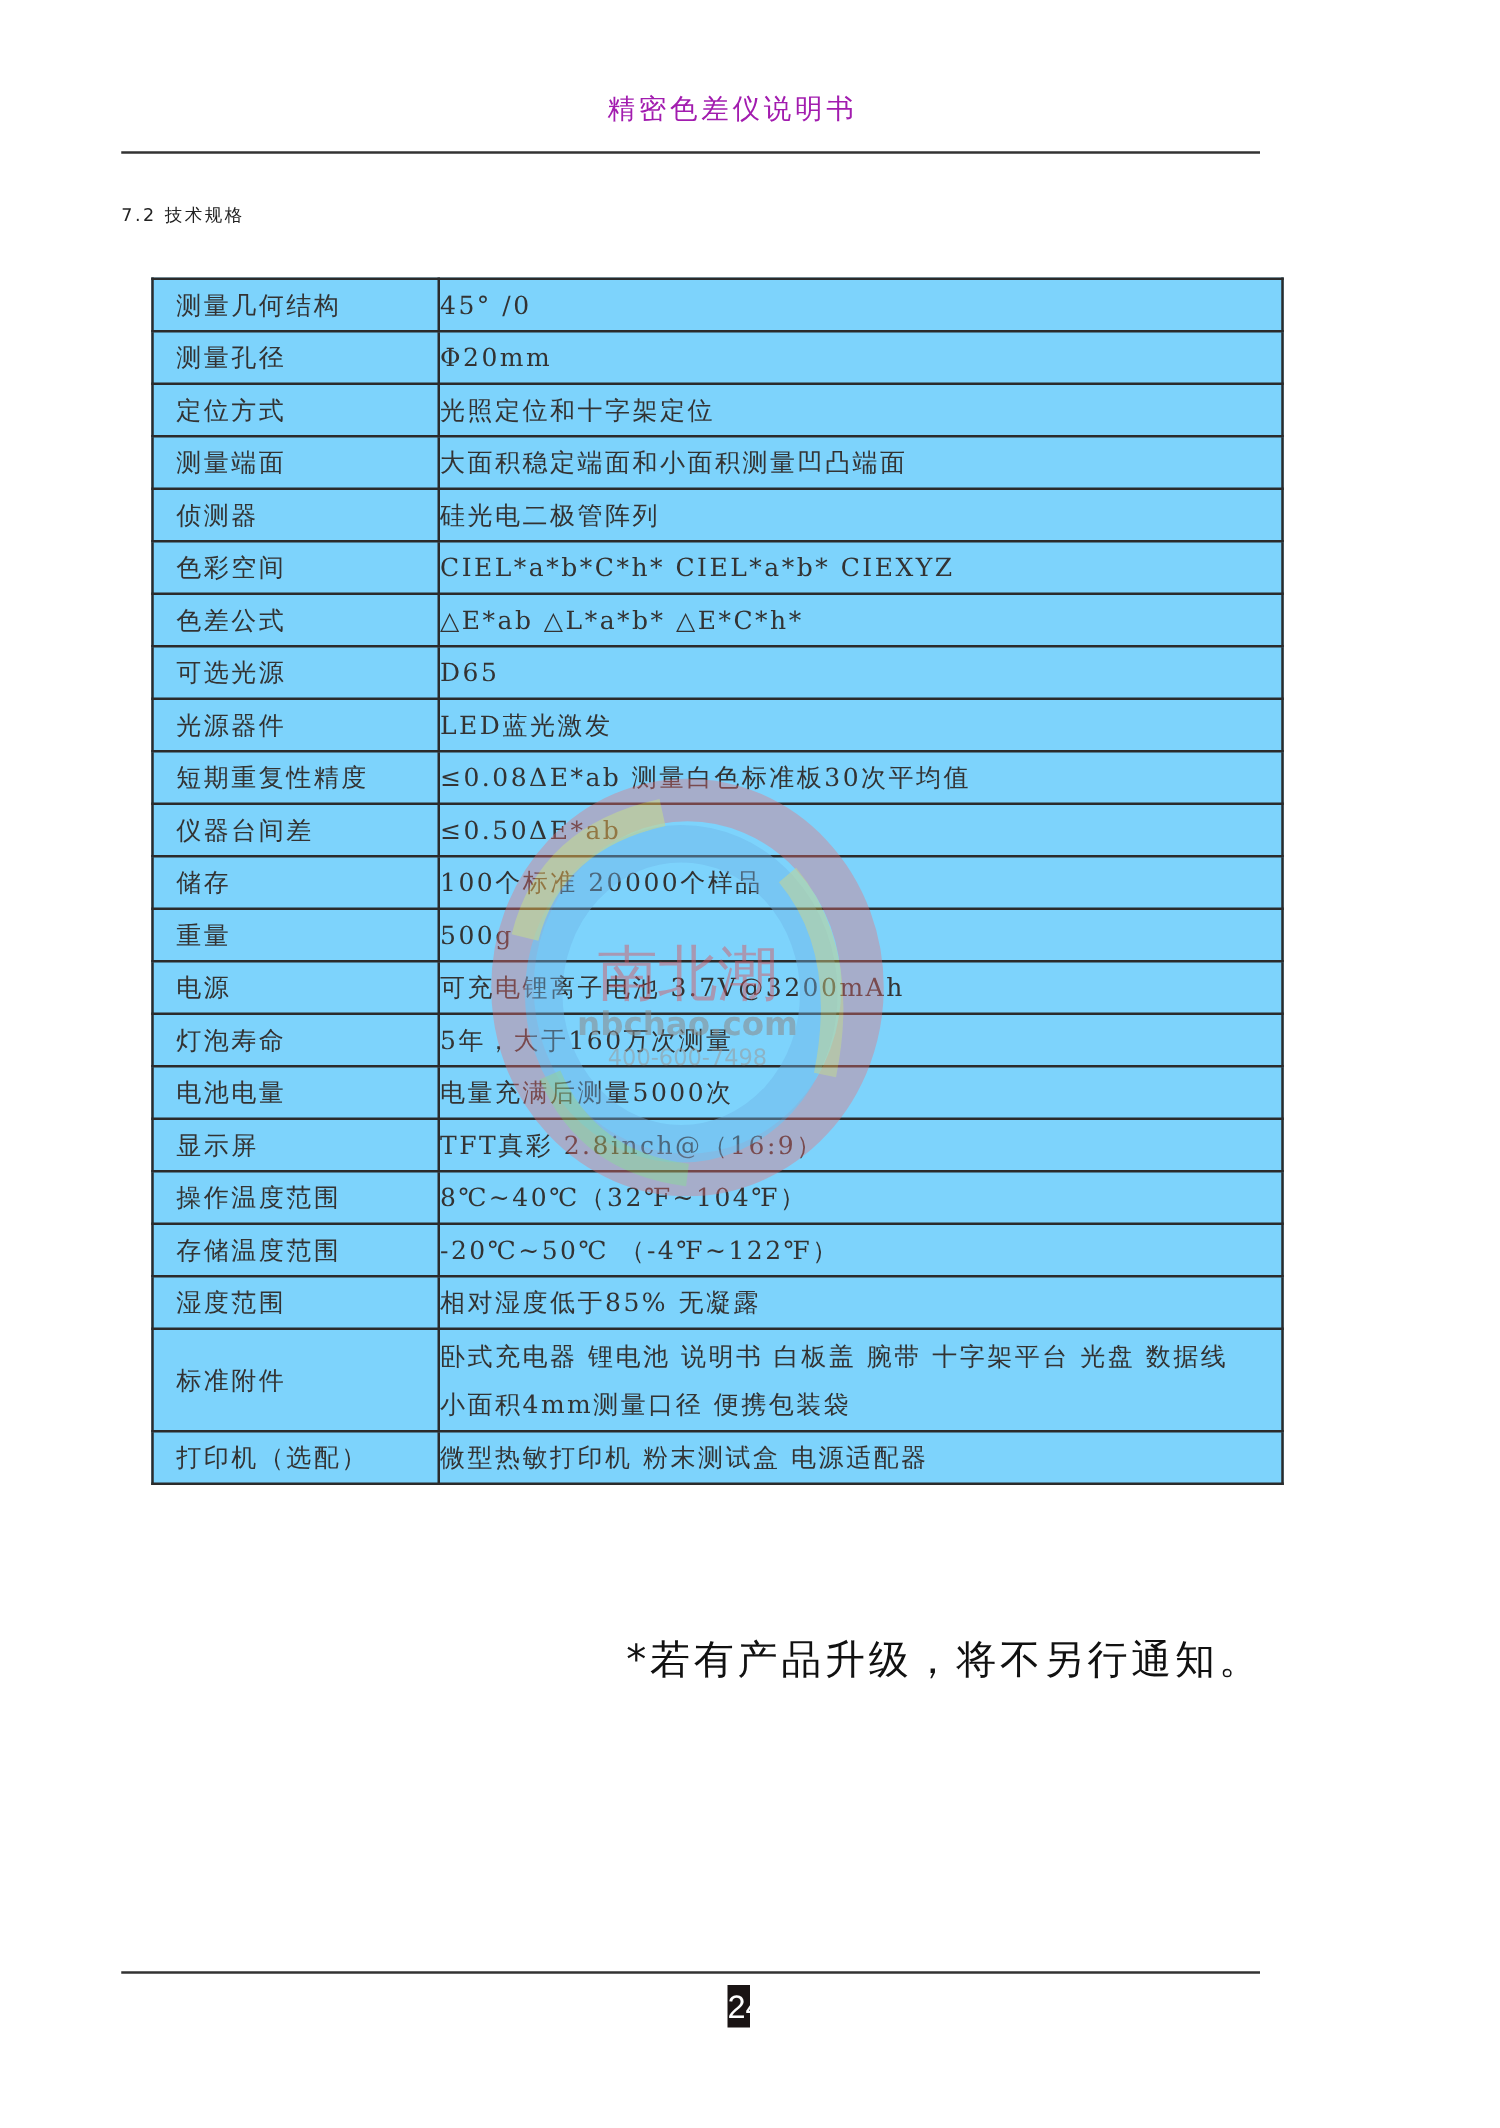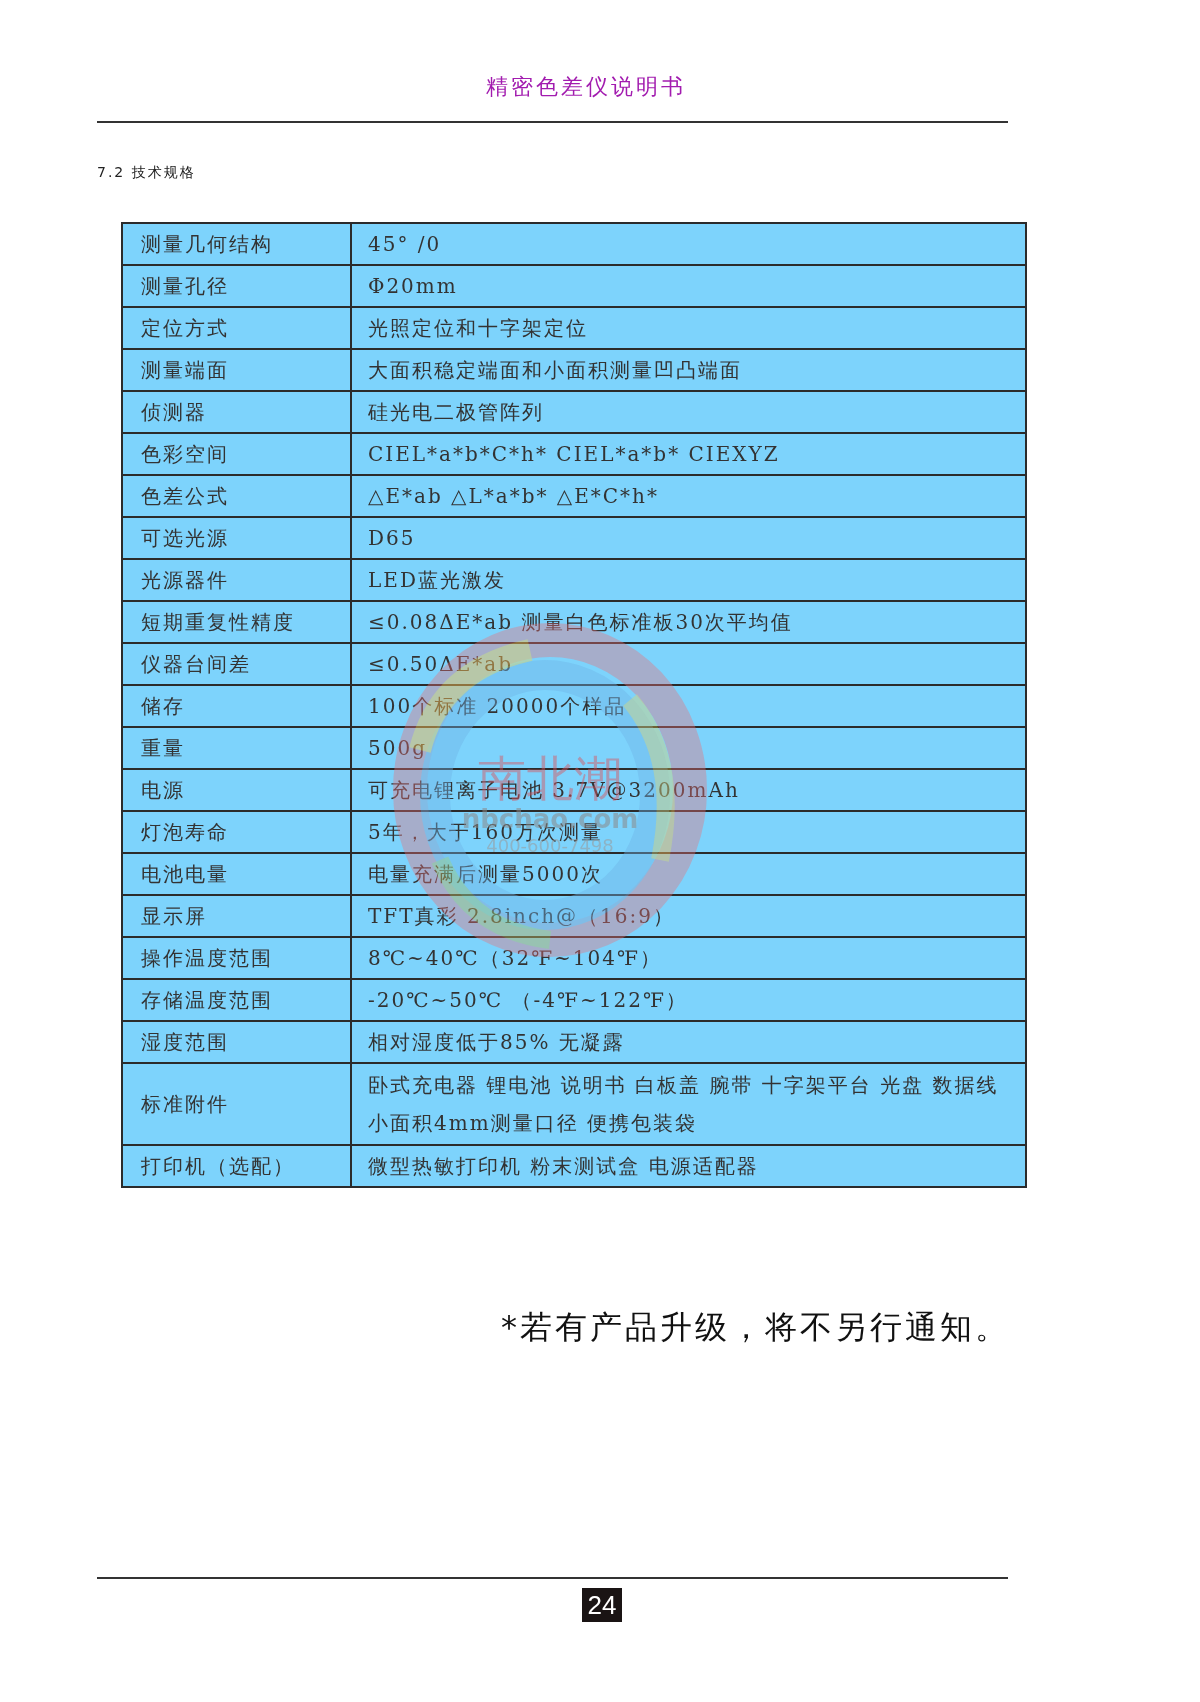--- a/index.html
+++ b/index.html
@@ -10,26 +10,26 @@
   .rule { position:absolute; left:97px; width:911px; height:2px; background:#333; }
   .rule.top { top:121px; }
   .rule.bottom { top:1577px; }
   .section-title { position:absolute; top:164px; left:97px;
          font-family:"DejaVu Sans", "Liberation Sans", sans-serif; font-size:14px; letter-spacing:2px; color:#222; }
   .spec-table { position:absolute; top:222px; left:97px; width:906px; border-collapse:collapse;
          background:#7dd3fc;margin-left:24px; }
   .spec-table td { border:2px solid #2b2b2b; font-size:20px; letter-spacing:2px; color:#333;
          vertical-align:middle; padding:0 0 0 18px; height:40px; line-height:1.9; }
   .spec-table td.label { width:209px; }
-  .spec-table td.value { padding-left:16px; }
+  .spec-table td.value { padding-left:0; }
   .spec-table tr.tall td { height:80px; }
   .watermark { position:absolute; left:380px; top:610px; width:340px; height:360px; pointer-events:none; opacity:0.55; }
   .footnote { position:absolute; top:1306px; right:190px;
          font-family:"DejaVu Sans", "Liberation Sans", sans-serif; font-size:32px; letter-spacing:3px; color:#111; }
-  .page-num { position:absolute; top:1588px; left:582px; width:40px; height:34px; background:#1a1414; color:#fff;
+  .page-num { position:absolute; top:1588px; left:582px; width:18px; height:34px; background:#1a1414; color:#fff;
          font-family:"Liberation Sans", "DejaVu Sans", sans-serif; font-size:26px; text-align:center; line-height:34px; }
 </style>
 </head>
 <body>
 
 <div class="header-title">精密色差仪说明书</div>
 <div class="rule top"></div>
 
 <div class="section-title">7.2 技术规格</div>
 

